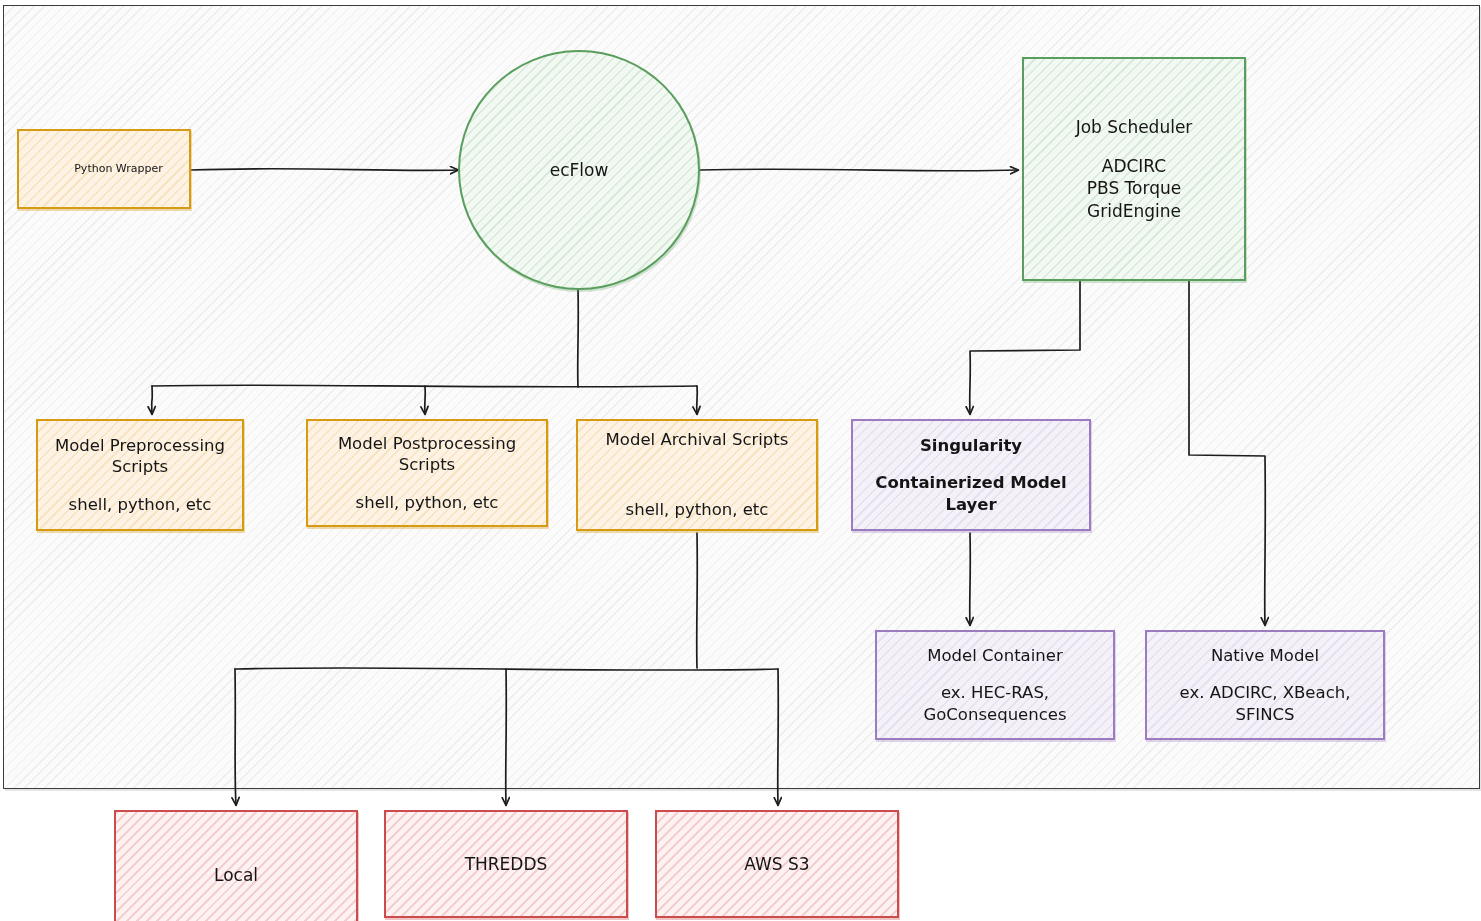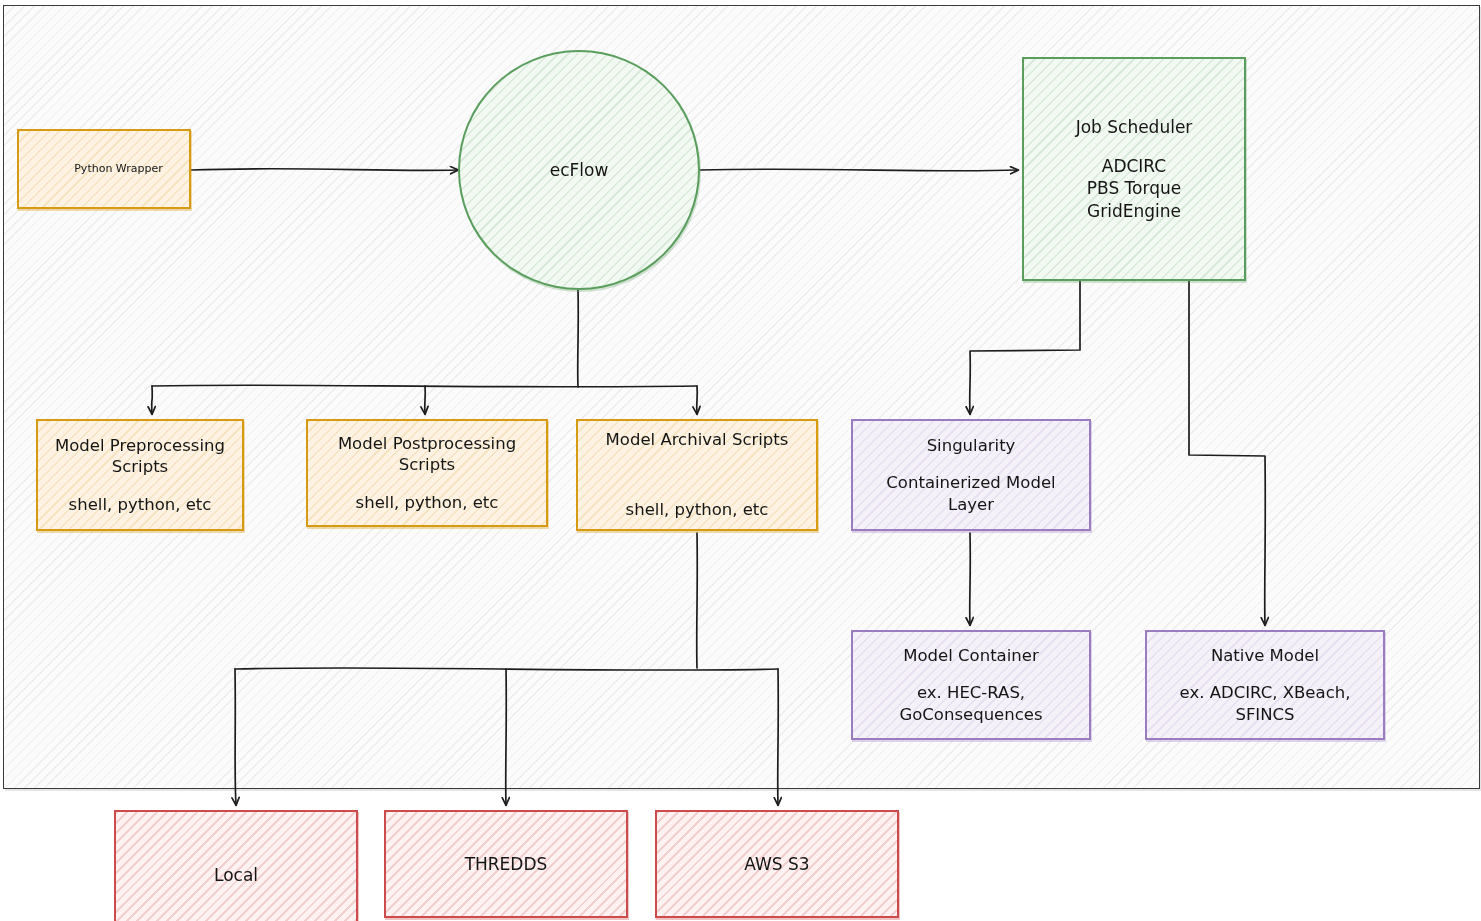--- a/index.html
+++ b/index.html
@@ -132,28 +132,28 @@
     <span class="gap"></span>
     <span class="ln">shell, python, etc</span>
   </div>
 
   <div class="node n-orange" style="left:576px;top:419px;width:242px;height:112px;font-size:16.5px;gap:16px;">
     <span class="ln">Model Archival Scripts</span>
     <span class="gap"></span>
     <span class="ln">shell, python, etc</span>
   </div>
 
-  <div class="node n-purple" style="left:851px;top:419px;width:240px;height:112px;font-size:16.5px;">
+  <div class="node n-purple" style="left:851px;top:419px;width:240px;height:112px;font-size:16.5px;font-weight:bold;">
     <span class="ln">Singularity</span>
     <span class="gap"></span>
     <span class="ln">Containerized Model</span>
     <span class="ln">Layer</span>
   </div>
 
-  <div class="node n-purple" style="left:851px;top:630px;width:240px;height:110px;font-size:16.5px;">
+  <div class="node n-purple" style="left:875px;top:630px;width:240px;height:110px;font-size:16.5px;">
     <span class="ln">Model Container</span>
     <span class="gap"></span>
     <span class="ln">ex. HEC-RAS,</span>
     <span class="ln">GoConsequences</span>
   </div>
 
   <div class="node n-purple" style="left:1145px;top:630px;width:240px;height:110px;font-size:16.5px;">
     <span class="ln">Native Model</span>
     <span class="gap"></span>
     <span class="ln">ex. ADCIRC, XBeach,</span>

